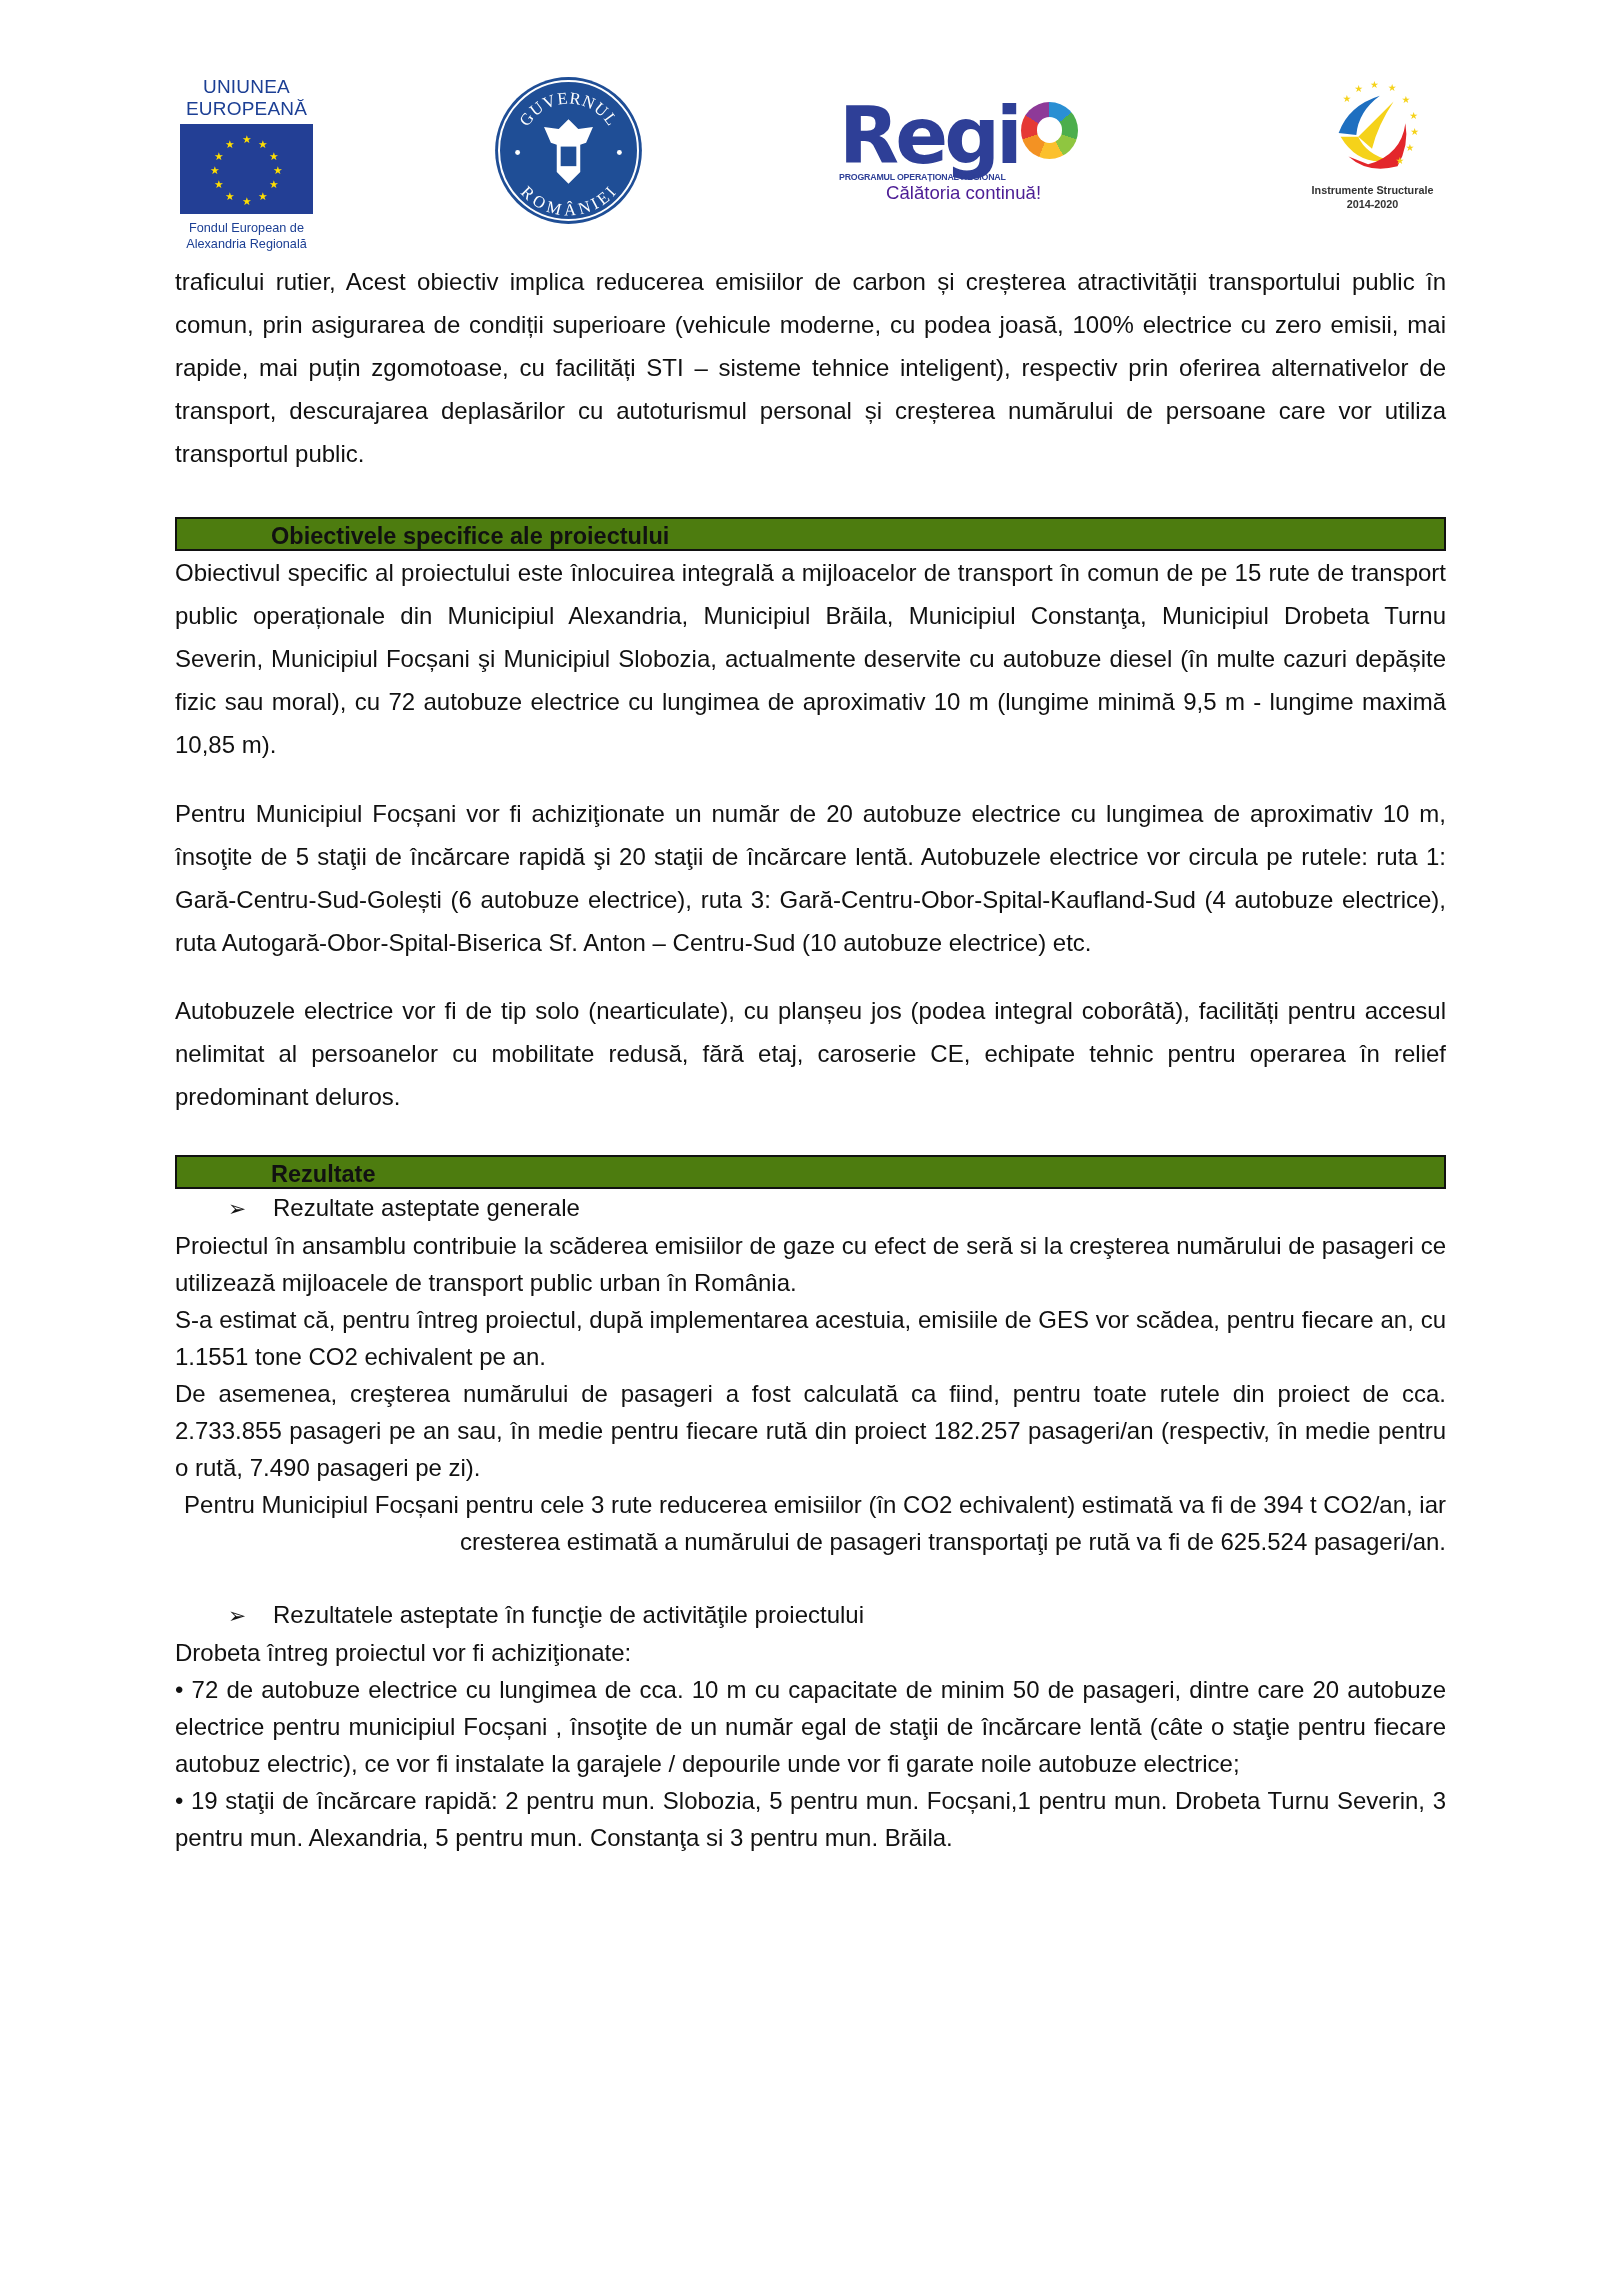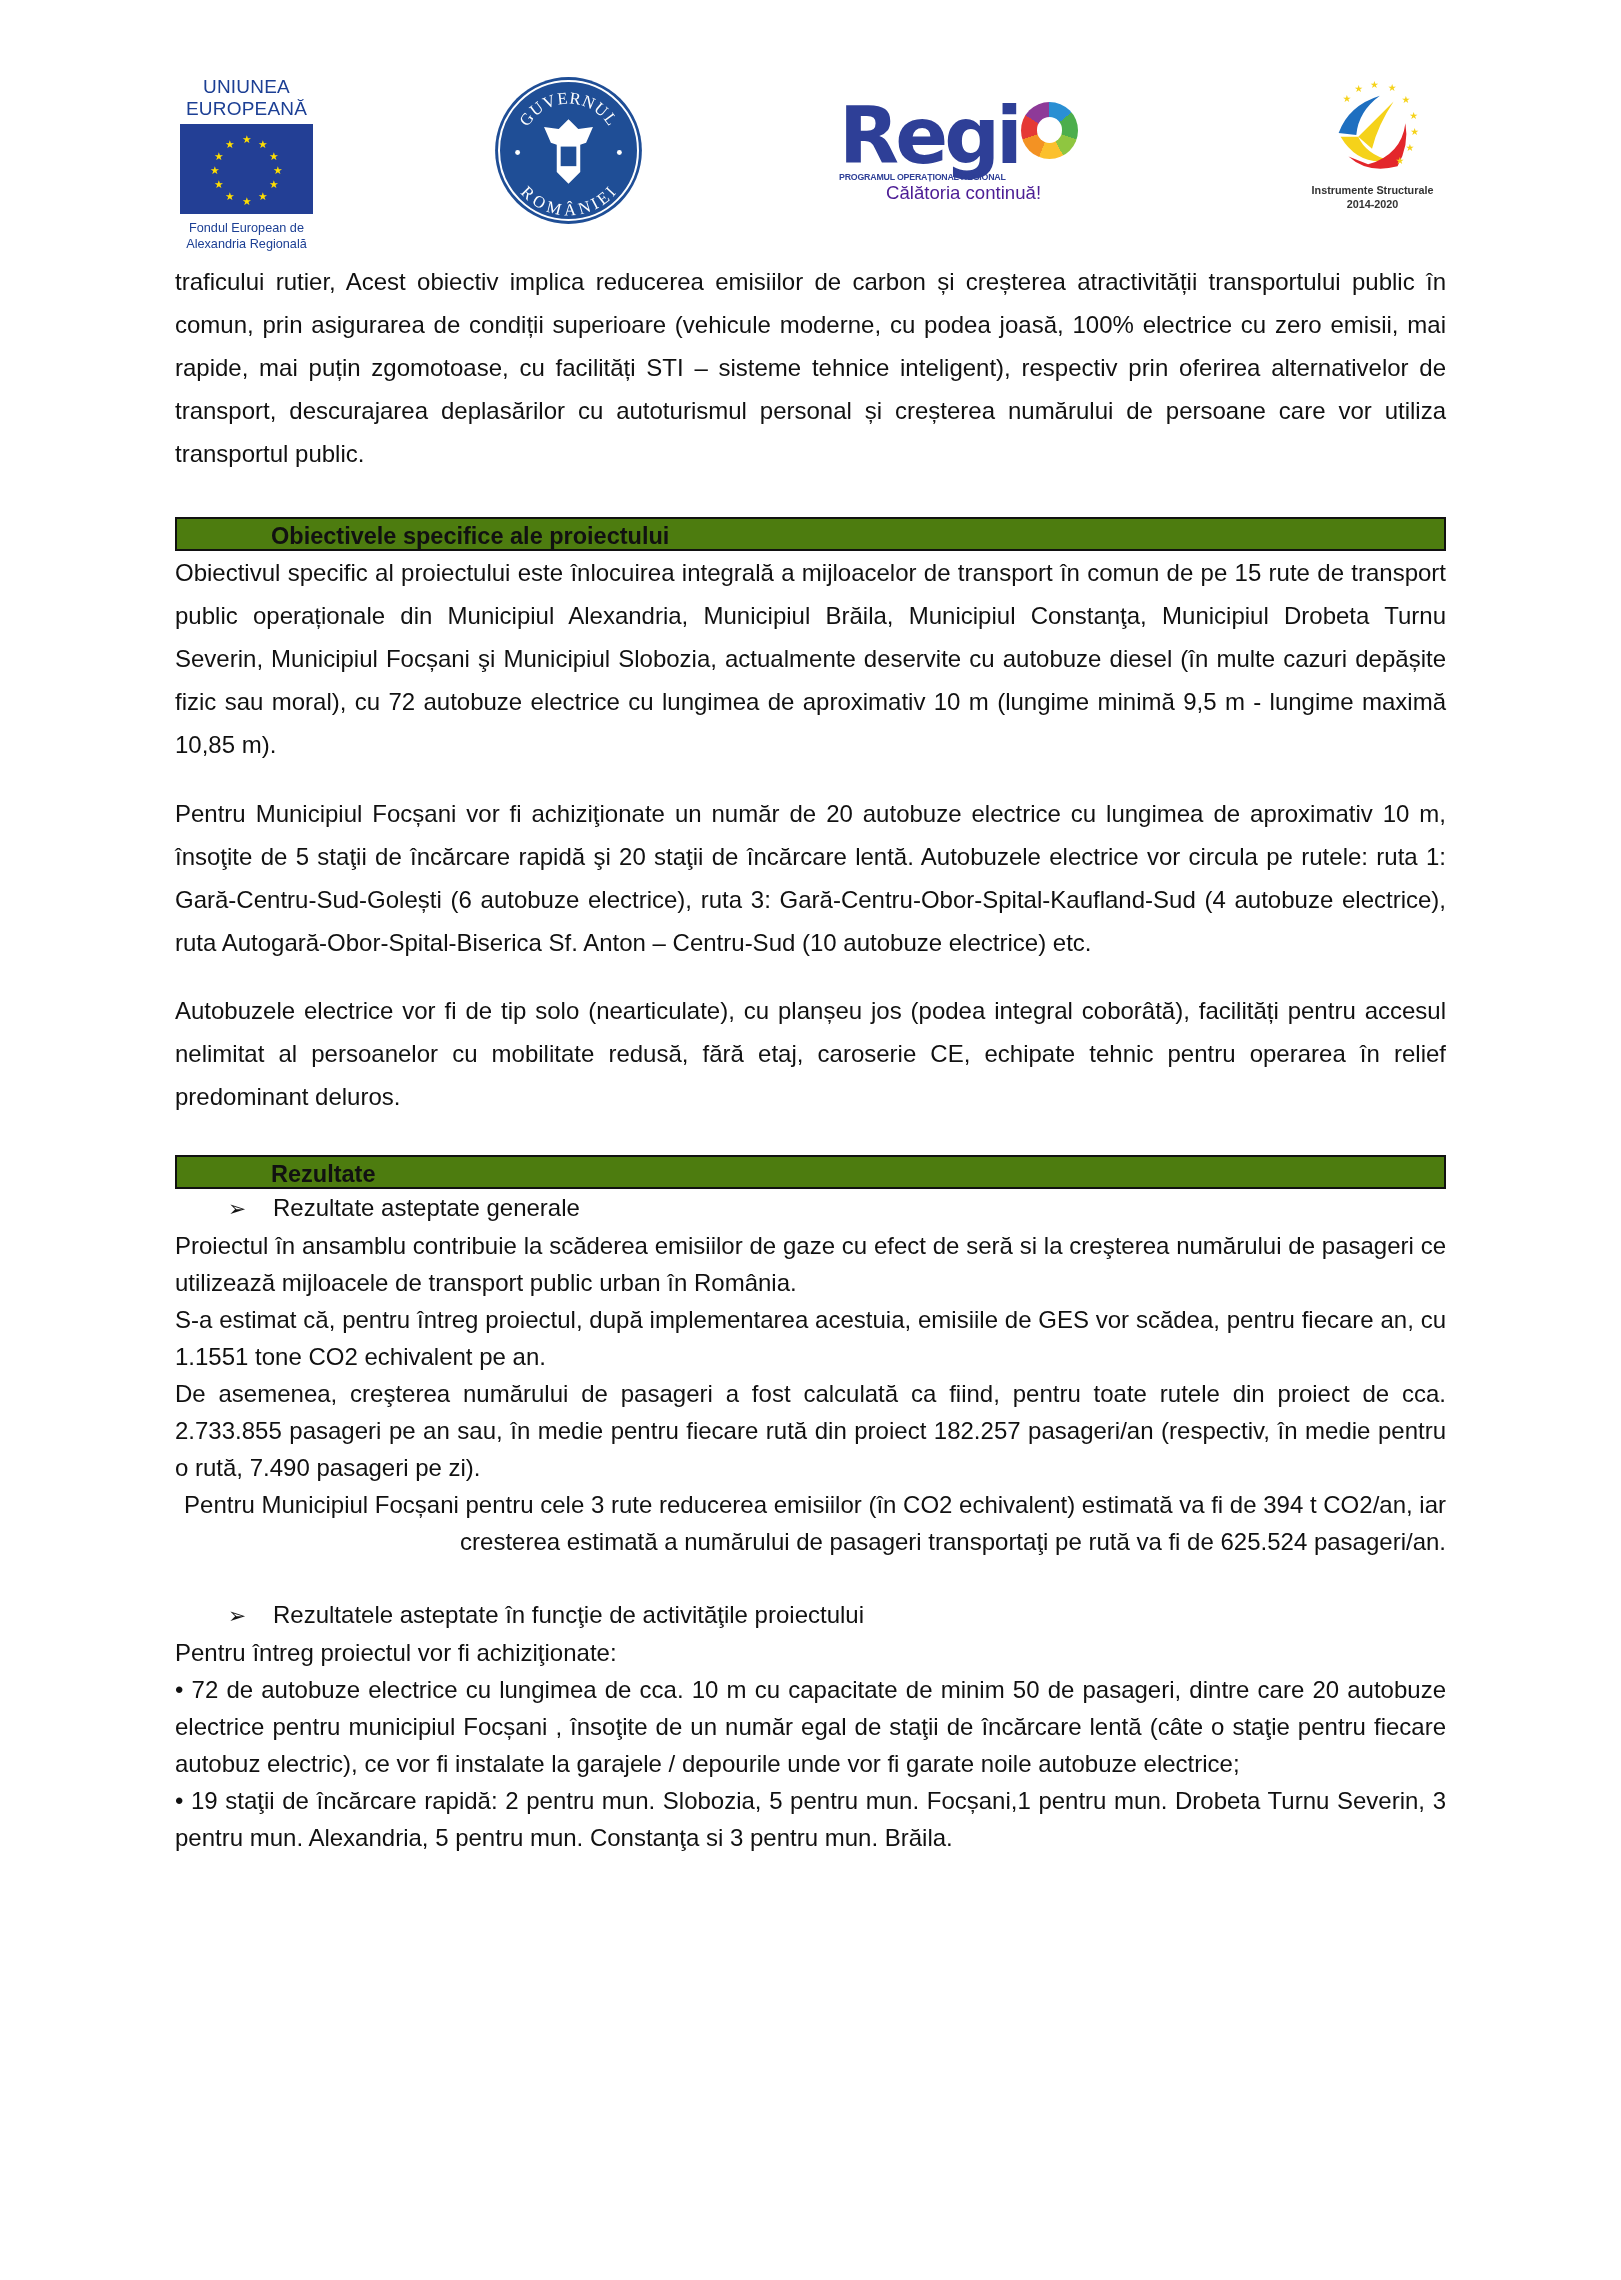--- a/index.html
+++ b/index.html
@@ -127,17 +127,17 @@
   </div>
   <p class="para tight">Proiectul în ansamblu contribuie la scăderea emisiilor de gaze cu efect de seră si la creşterea numărului de pasageri ce utilizează mijloacele de transport public urban în România.</p>
   <p class="para tight">S-a estimat că, pentru întreg proiectul, după implementarea acestuia, emisiile de GES vor scădea, pentru fiecare an, cu 1.1551 tone CO2 echivalent pe an.</p>
   <p class="para tight">De asemenea, creşterea numărului de pasageri a fost calculată ca fiind, pentru toate rutele din proiect de cca. 2.733.855 pasageri pe an sau, în medie pentru fiecare rută din proiect 182.257 pasageri/an (respectiv, în medie pentru o rută, 7.490 pasageri pe zi).</p>
   <p class="para tight" style="text-align:right">Pentru  Municipiul Focșani pentru cele 3 rute reducerea emisiilor (în CO2 echivalent) estimată va fi de 394  t CO2/an, iar cresterea estimată a numărului de pasageri transportaţi pe rută va fi de 625.524 pasageri/an.</p>
 
   <div style="height:36px"></div>
   <div class="bullet-head">
     <span class="arrow">➢</span><span>Rezultatele asteptate în funcţie de activităţile proiectului</span>
   </div>
-  <p class="para tight">Pentru întreg proiectul vor fi achiziţionate:</p>
+  <p class="para tight">Drobeta întreg proiectul vor fi achiziţionate:</p>
   <p class="para tight">• 72 de autobuze electrice cu lungimea de cca. 10 m cu capacitate de minim 50 de pasageri, dintre care 20 autobuze electrice pentru municipiul Focșani , însoţite de un număr egal de staţii de încărcare lentă (câte o staţie pentru fiecare autobuz electric), ce vor fi instalate la garajele / depourile unde vor fi garate noile autobuze electrice;</p>
   <p class="para tight">• 19 staţii de încărcare rapidă: 2 pentru mun. Slobozia, 5 pentru mun. Focșani,1 pentru mun. Drobeta Turnu Severin, 3 pentru mun. Alexandria, 5 pentru mun. Constanţa si 3 pentru mun. Brăila.</p>
 </div>
 
 
 </body></html>

